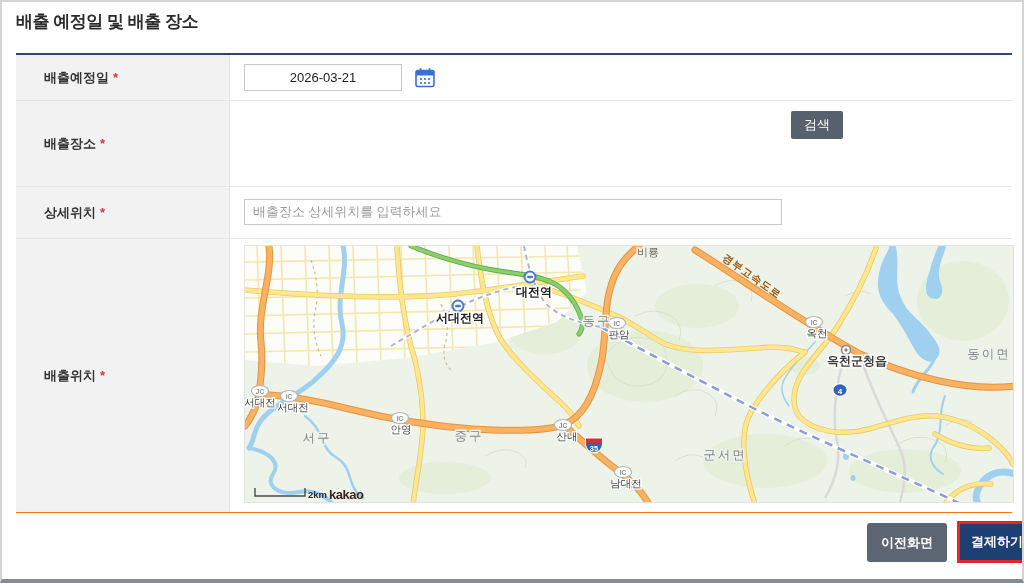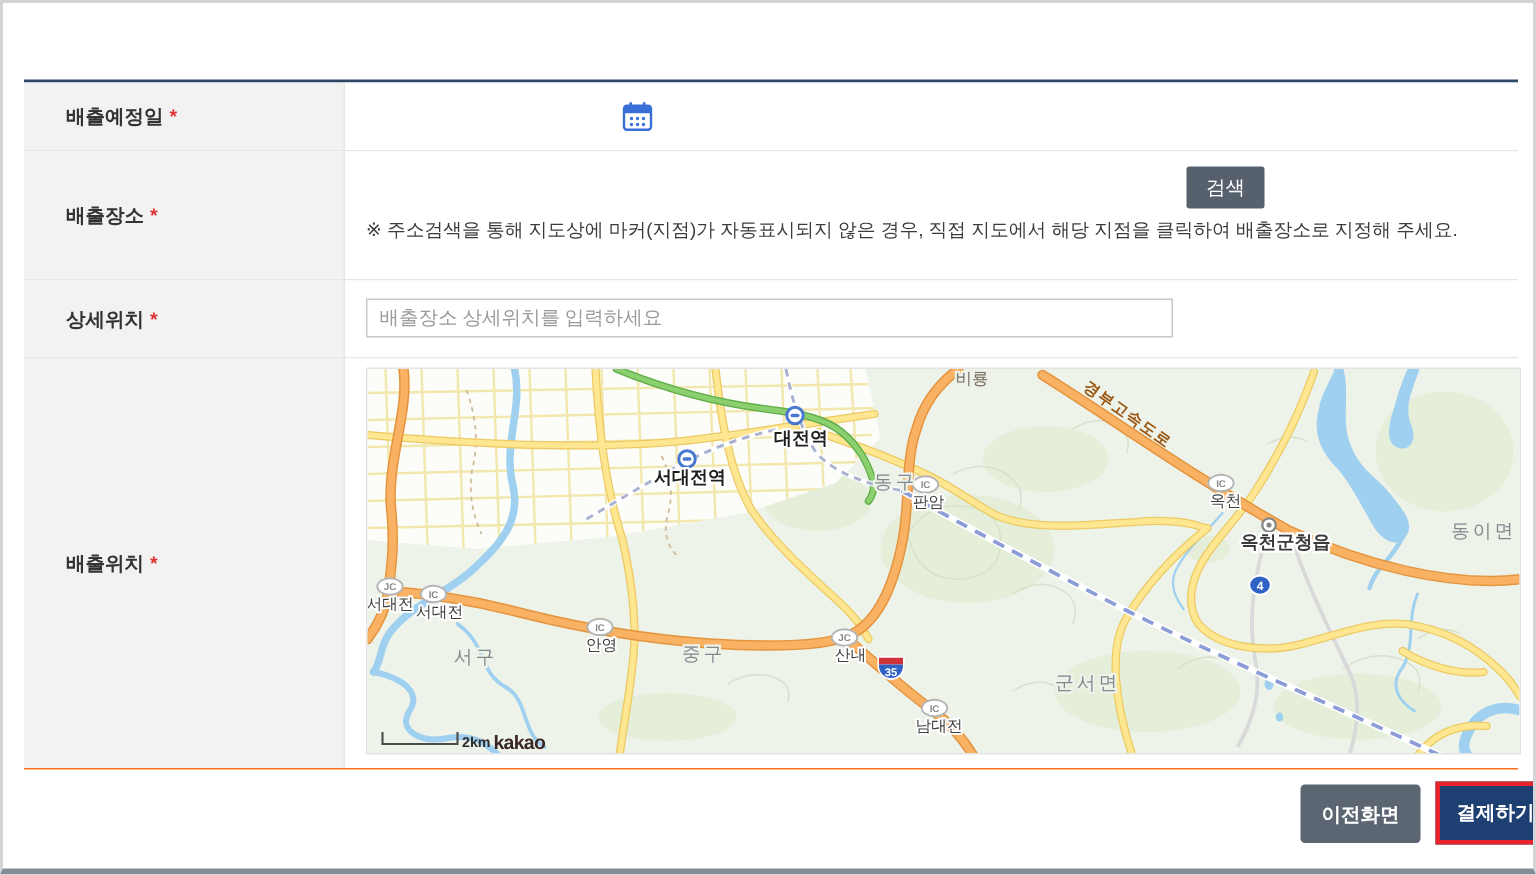--- a/index.html
+++ b/index.html
@@ -68,29 +68,31 @@
   .badge{fill:#fff;stroke:#b4b4b4;stroke-width:1.2;}
   .btn{position:absolute;border:none;color:#fff;font-size:13px;font-weight:bold;cursor:pointer;border-radius:3px;
        font-family:"Liberation Sans","DejaVu Sans",sans-serif;margin-left:30px;}
   .btn-prev{left:835px;top:521px;width:80px;height:39px;background:#5c6673;}
   .btn-pay{left:925px;top:519px;width:80px;height:42px;background:#1e3f72;border:3px solid #e4252b;border-radius:0;box-sizing:border-box;}
 </style>
 </head>
 <body>
 
 <div class="page">
+  <h1 class="title">배출 예정일 및 배출 장소</h1>
 
   <div class="form-table">
 
     <div class="row" style="height:45px">
       <div class="label-cell">
         <span>배출예정일</span>
         <span class="req">*</span>
       </div>
       <div class="value-cell">
+        <input class="txt-input date-input" readonly="" value="2026-03-21" style="">
         <button class="cal-btn" title="">
           <svg width="22" height="22" viewBox="0 0 22 22">
             <rect x="2" y="3.5" width="18" height="16" rx="2" fill="#fff" stroke="#3a6fd8" stroke-width="1.6"></rect>
             <path d="M2,3.5 h18 v5 h-18 Z" fill="#3a6fd8"></path>
             <line x1="6.5" y1="1.2" x2="6.5" y2="5" stroke="#3a6fd8" stroke-width="1.8"></line>
             <line x1="15.5" y1="1.2" x2="15.5" y2="5" stroke="#3a6fd8" stroke-width="1.8"></line>
             <g fill="#3a6fd8">
               <circle cx="7" cy="12" r="1.1"></circle>
                 <circle cx="11" cy="12" r="1.1"></circle>
                 <circle cx="15" cy="12" r="1.1"></circle>
@@ -104,21 +106,20 @@
     </div>
 
     <div class="row" style="height:85px">
       <div class="label-cell">
         <span>배출장소</span>
         <span class="req">*</span>
       </div>
       <div class="value-cell">
         <button class="search-btn">검색</button>
         <div class="notes">
-          <div>※ 주소검색을 통해 지도상에 마커(지점)가 자동표시되지 않은 경우, 직접 지도에서 해당 지점을 클릭하여 배출장소로 지정해 주세요.</div>
         </div>
       </div>
     </div>
 
     <div class="row" style="height:51px">
       <div class="label-cell">
         <span>상세위치</span>
         <span class="req">*</span>
       </div>
       <div class="value-cell">

